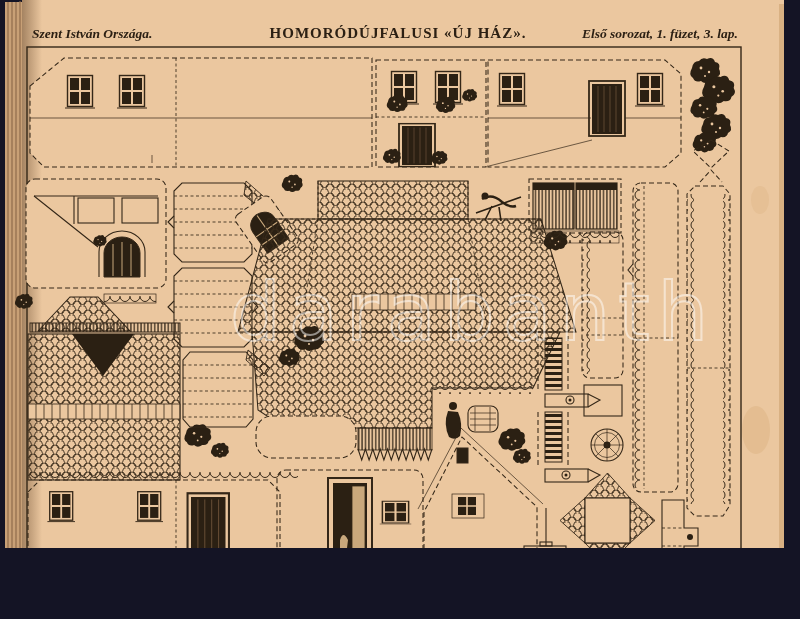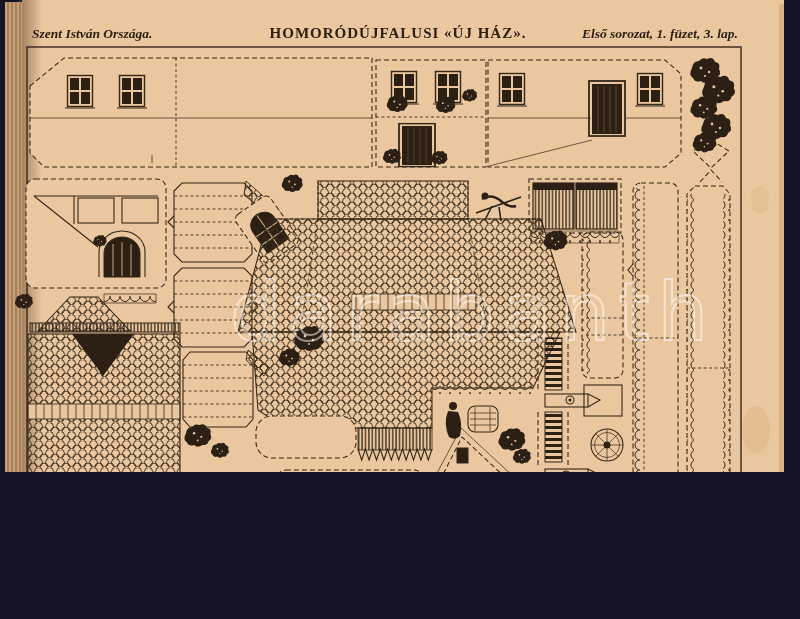--- a/index.html
+++ b/index.html
@@ -1,16 +1,16 @@
 <!DOCTYPE html>
 <html><head>
 <meta charset="utf-8">
 <style>
   html,body{margin:0;padding:0;background:#141425;}
-  .stage{position:relative;width:800px;height:472px;overflow:hidden;}
+  .stage{position:relative;width:800px;height:548px;overflow:hidden;}
   svg{display:block;}
   .cut{fill:none;stroke:#342718;stroke-width:1.05;stroke-dasharray:5 3;}
   .cutf{fill:#ebc79f;stroke:#342718;stroke-width:1.05;stroke-dasharray:5 3;}
   .sol{fill:none;stroke:#342718;stroke-width:1.1;}
   .thin{fill:none;stroke:#342718;stroke-width:0.7;}
   .fold{fill:none;stroke:#342718;stroke-width:0.85;stroke-dasharray:3 2.5;}
   .hdr-i{font-family:"Liberation Serif",serif;font-style:italic;font-weight:bold;font-size:13.5px;fill:#2c2014;}
   .hdr-b{font-family:"Liberation Serif",serif;font-weight:bold;font-size:15px;letter-spacing:1px;fill:#2c2014;}
   .wm{font-family:"DejaVu Sans",sans-serif;font-size:80px;letter-spacing:8px;fill:none;stroke:#ffffff;stroke-width:2;opacity:.5;}
 </style>

